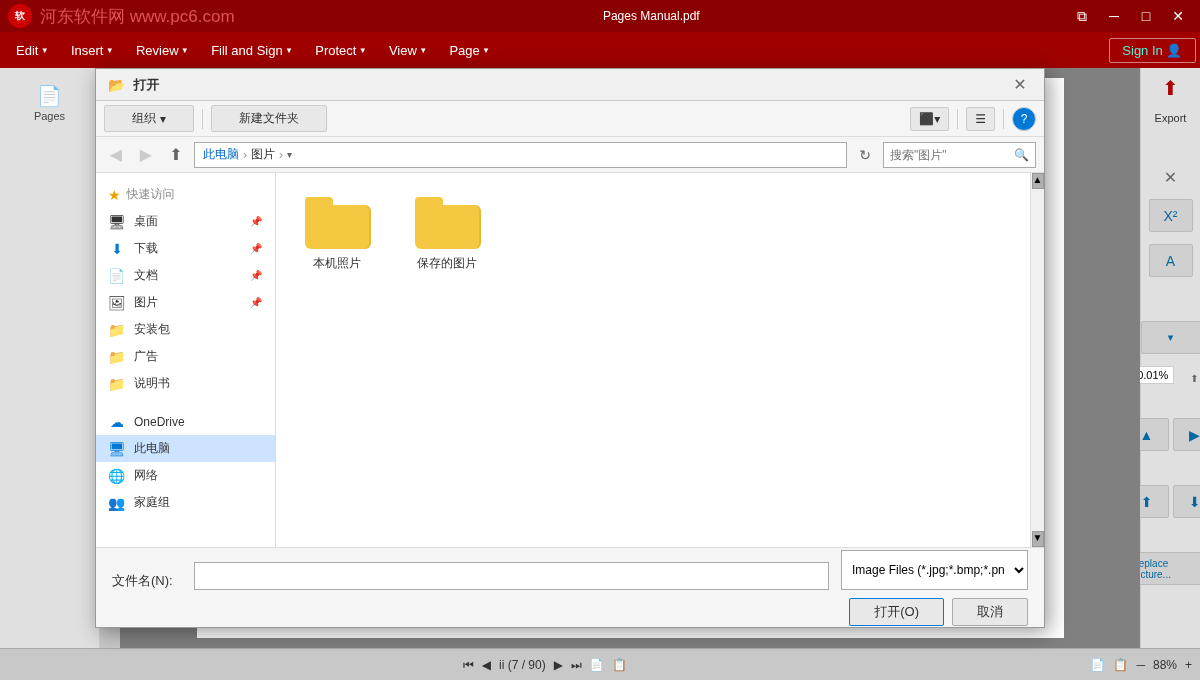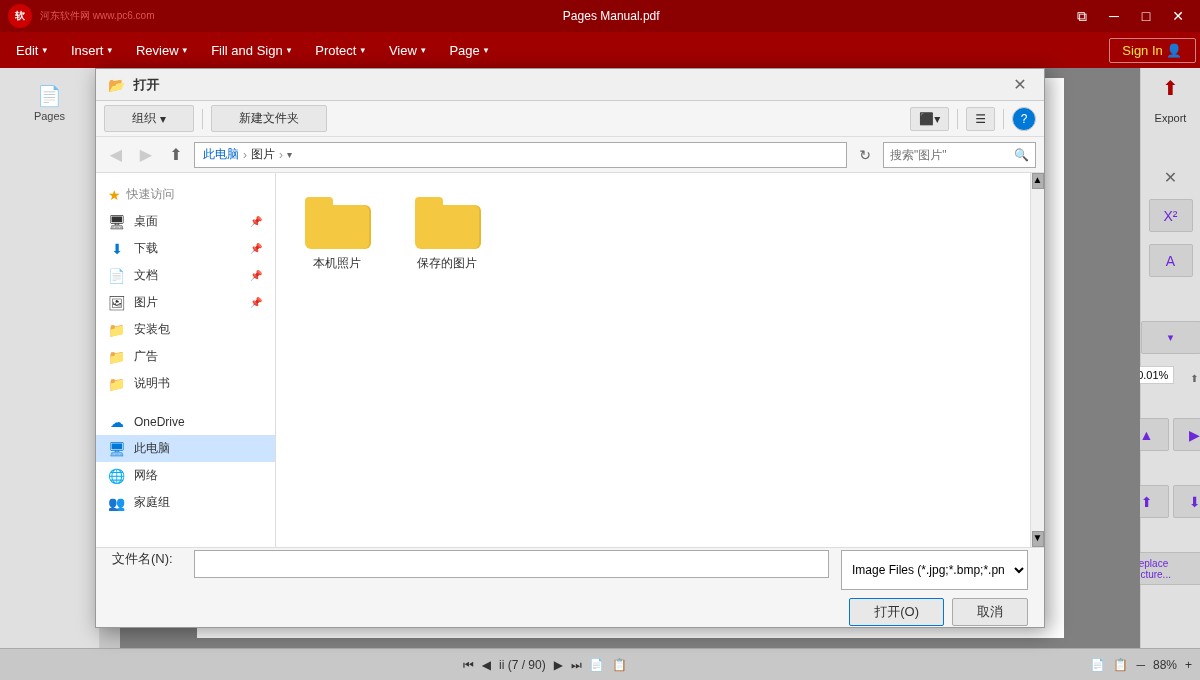--- a/index.html
+++ b/index.html
@@ -16,21 +16,21 @@
       color: white;
       font-size: 12px;
     }
     .title-bar-left { display: flex; align-items: center; gap: 8px; }
     .title-bar-logo {
       width: 24px; height: 24px;
       background: #c00; border-radius: 50%;
       display: flex; align-items: center; justify-content: center;
       font-size: 10px; color: white; font-weight: bold;
     }
-    .title-bar-watermark { color: rgba(255,120,120,0.7); font-size: 10px; }
+    .title-bar-watermark { color: rgba(255,120,120,0.7); font-size: 17px; }
     .title-bar-title { flex: 1; text-align: center; font-size: 12px; }
     .title-bar-controls { display: flex; gap: 4px; }
     .title-bar-btn {
       width: 28px; height: 20px;
       background: transparent; border: none; color: white;
       cursor: pointer; font-size: 14px; display: flex; align-items: center; justify-content: center;
     }
 
     
     .menu-bar {
@@ -47,21 +47,21 @@
       cursor: pointer;
       display: flex; align-items: center; gap: 4px;
       border-radius: 2px;
       white-space: nowrap;
     }
     .menu-arrow { font-size: 9px; }
     .sign-in-btn {
       margin-left: auto;
       padding: 4px 12px;
       background: transparent; border: 1px solid rgba(255,255,255,0.5);
-      color: #fde047; cursor: pointer; border-radius: 2px; font-size: 13px;
+      color: #5eead4; cursor: pointer; border-radius: 2px; font-size: 13px;
       display: flex; align-items: center; gap: 4px;
     }
 
     
     .main-area {
       display: flex;
       height: calc(680px - 32px - 36px - 32px);
       background: #e8e8e8;
     }
 
@@ -121,21 +121,21 @@
       width: 60px;
       background: #e0e0e0;
       border-left: 1px solid #ccc;
       display: flex; flex-direction: column; align-items: center;
       padding: 8px 0; gap: 12px;
     }
     .right-btn {
       width: 44px; height: 33px;
       display: flex; align-items: center; justify-content: center;
       background: #d0d0d0; border: 1px solid #bbb;
-      cursor: pointer; font-size: 14px; color: #6d28d9;
+      cursor: pointer; font-size: 14px; color: #0369a1;
       border-radius: 2px;
     }
 
     
     .status-bar {
       height: 32px;
       background: #c8c8c8;
       display: flex; align-items: center;
       padding: 0 8px;
       font-size: 12px; color: #333;
@@ -319,21 +319,21 @@
     
     .dialog-bottom {
       height: 80px;
       background: #f5f5f5;
       border-top: 1px solid #ddd;
       display: flex; flex-direction: column;
       justify-content: center;
       padding: 8px 16px; gap: 8px;
     }
     .filename-row {
-      display: flex; align-items: flex-start; gap: 12px;
+      display: flex; align-items: flex-end; gap: 12px;
     }
     .filename-label { font-size: 13px; color: #333; min-width: 70px; }
     .filename-input {
       flex: 1;
       height: 28px;
       border: 1px solid #aaa;
       padding: 0 8px; font-size: 13px; outline: none;
     }
     .filetype-select {
       height: 40px;

